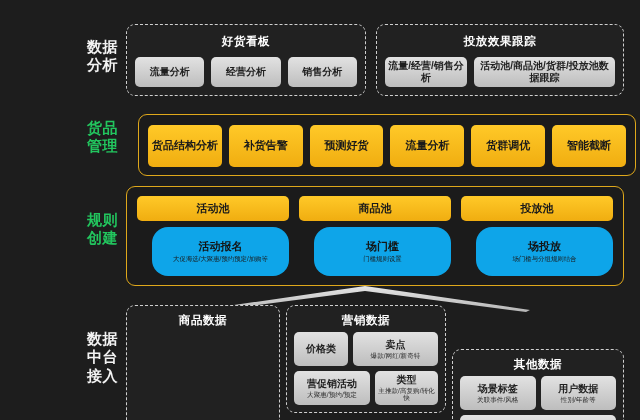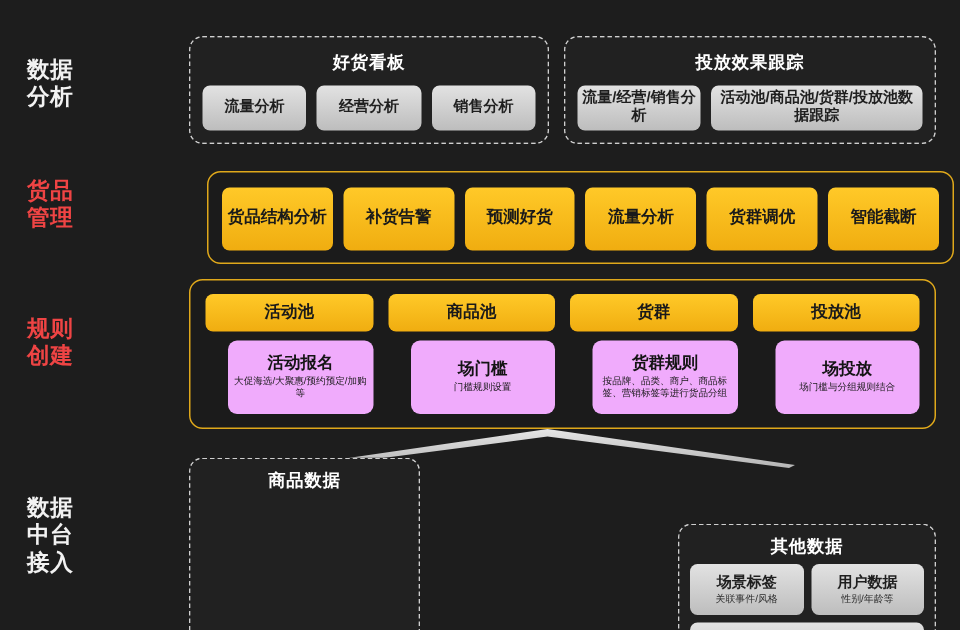--- a/index.html
+++ b/index.html
@@ -13,28 +13,28 @@
     position: relative;
     width: 640px; height: 420px;
     background: #1d1d1d;
   }
 
   
   .rail-label {
     position: absolute;
     left: 18px;
     width: 100px;
-    text-align: left;
+    text-align: right;
     font-weight: bold;
     line-height: 1.22;
     letter-spacing: 0.5px;
     white-space: pre-line;
   }
   .rail-label.white { color: #f2f2f2; font-size: 15px; }
-  .rail-label.gold  { color: #ef4444; font-size: 15px; }
+  .rail-label.gold  { color: #22c55e; font-size: 15px; }
 
   #label-analysis { top: 38px; }
   #label-goods    { top: 119px; }
   #label-rule     { top: 211px; }
   #label-midend   { top: 330px; }
 
   
   .dash-panel {
     position: absolute;
     border: 1.5px dashed #cfcfcf;
@@ -85,22 +85,22 @@
     color: #1a1a1a;
     display: flex;
     align-items: center;
     justify-content: center;
     text-align: center;
     font-weight: bold;
     font-size: 11px;
     line-height: 1.2;
   }
   .chip-yellow {
-    background: #f0abfc;
-    border-radius: 6px;
+    background: #0ea5e9;
+    border-radius: 16px;
     color: #141414;
     display: flex;
     flex-direction: column;
     align-items: center;
     justify-content: center;
     text-align: center;
     font-weight: bold;
     font-size: 11px;
     line-height: 1.2;
     padding: 2px 4px;
@@ -244,29 +244,20 @@
       <div class="rule-col">
         <div class="chip-amber">
           <span>商品池</span>
         </div>
         <div class="chip-yellow">
           <span>场门槛</span>
           <span class="sub">门槛规则设置</span>
         </div>
       </div>
 
-      <div class="rule-col">
-        <div class="chip-amber">
-          <span>货群</span>
-        </div>
-        <div class="chip-yellow">
-          <span>货群规则</span>
-          <span class="sub">按品牌、品类、商户、商品标签、营销标签等进行货品分组</span>
-        </div>
-      </div>
 
       <div class="rule-col">
         <div class="chip-amber">
           <span>投放池</span>
         </div>
         <div class="chip-yellow">
           <span>场投放</span>
           <span class="sub">场门槛与分组规则结合</span>
         </div>
       </div>
@@ -281,20 +272,44 @@
         <stop offset="100%" stop-color="#b5b5b5"></stop>
       </linearGradient>
     </defs>
     <polygon points="165,0 330,24 326,26 165,5 4,26 0,24" fill="url(#arrGrad)"></polygon>
   </svg>
 
   <div class="dash-panel" id="panel-shangpin">
     <div class="panel-title r4-title">商品数据</div>
   </div>
 
+  <div class="dash-panel" id="panel-yingxiao">
+    <div class="panel-title r4-title">营销数据</div>
+    <div class="r4-body">
+      <div class="r4-line a">
+        <div class="chip-grey">
+          <span>价格类</span>
+        </div>
+        <div class="chip-grey">
+          <span>卖点</span>
+          <span class="sub">爆款/网红/新奇特</span>
+        </div>
+      </div>
+      <div class="r4-line b">
+        <div class="chip-grey">
+          <span>营促销活动</span>
+          <span class="sub">大聚惠/预约/预定</span>
+        </div>
+        <div class="chip-grey">
+          <span>类型</span>
+          <span class="sub">主推款/高复购/转化快</span>
+        </div>
+      </div>
+    </div>
+  </div>
 
   <div class="dash-panel" id="panel-qita">
     <div class="panel-title r4-title">其他数据</div>
     <div class="r4-body">
       <div class="r4-line a">
         <div class="chip-grey">
           <span>场景标签</span>
           <span class="sub">关联事件/风格</span>
         </div>
         <div class="chip-grey">

